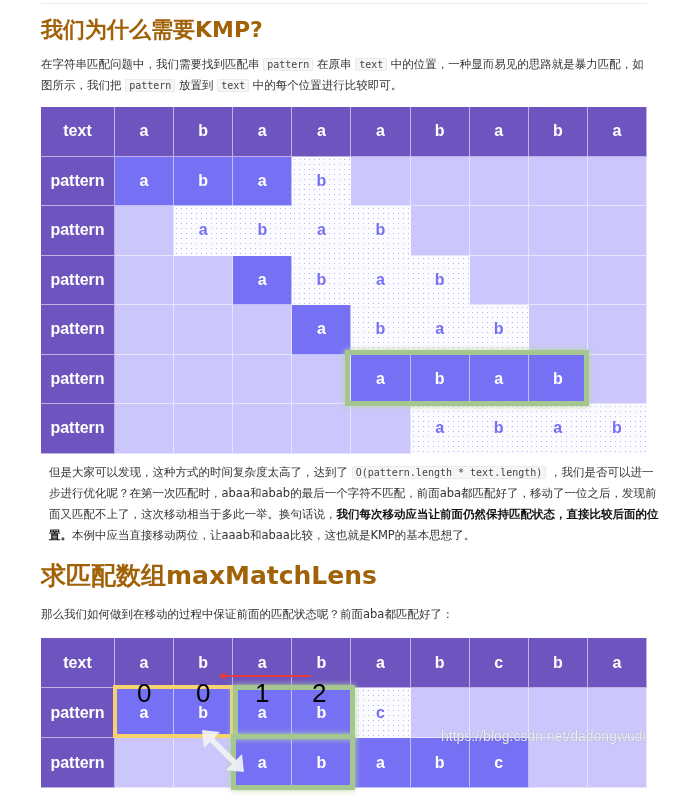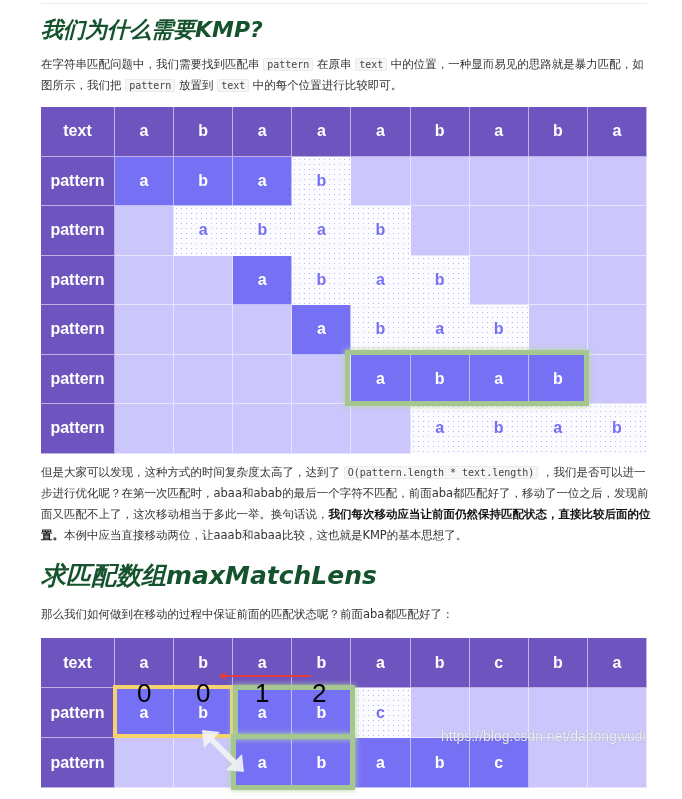--- a/index.html
+++ b/index.html
@@ -1,27 +1,27 @@
 <!DOCTYPE html>
 <html><head>
 <meta charset="utf-8">
 <style>
   html, body { margin:0; padding:0; background:#ffffff; }
   body { width:682px; height:799px; position:relative; overflow:hidden;
          font-family:"DejaVu Sans", "Liberation Sans", sans-serif; color:#333; }
   .topline { position:absolute; left:41px; top:3px; width:606px; height:1px; background:#ececec; }
-  h1, h2 { margin:0; position:absolute; left:41px; font-weight:bold; color:#14532d;font-style:italic; }
+  h1, h2 { margin:0; position:absolute; left:41px; font-weight:bold; color:#a16207; }
   h1 { top:14px; font-size:22px; line-height:32px; }
   h2 { top:560px; font-size:25px; line-height:32px; }
   .para { position:absolute; left:41px; width:610px; font-size:11.5px; line-height:21px; color:#333; margin:0; }
   .para code { font-family:"DejaVu Sans Mono", monospace; font-size:10px; background:#f6f6f6;
                border:1px solid #eaeaea; border-radius:2px; padding:0 3px; color:#444; }
   .para b { color:#111; }
   #p1 { top:54px; }
-  #p2 { top:462px; }
+  #p2 { top:462px;margin-left:8px; }
   #p3 { top:604px; }
 
   .grid { position:absolute; left:41px; width:606px; display:grid;
           grid-template-columns:74px repeat(9, 1fr); }
   #grid1 { top:107px; grid-template-rows:repeat(7, 49.5px); height:346px; }
   #grid2 { top:638px; grid-template-rows:repeat(3, 50px); height:150px; }
   .cell { box-sizing:border-box; border-right:1px solid rgba(255,255,255,0.55);
           border-bottom:1px solid rgba(255,255,255,0.55);
           display:flex; align-items:center; justify-content:center;
           font-family:"Liberation Sans", sans-serif; font-weight:bold; font-size:16px; }

